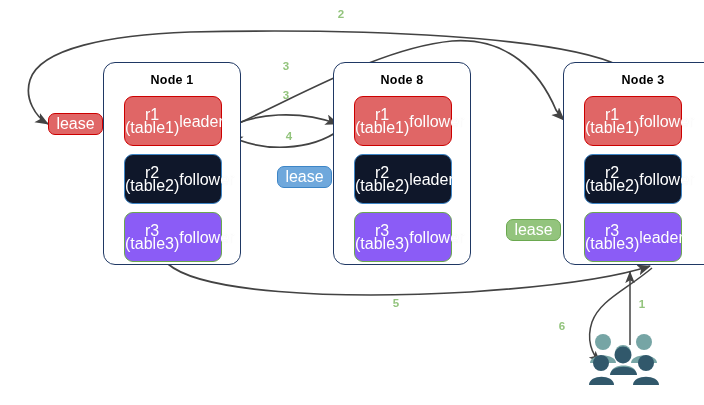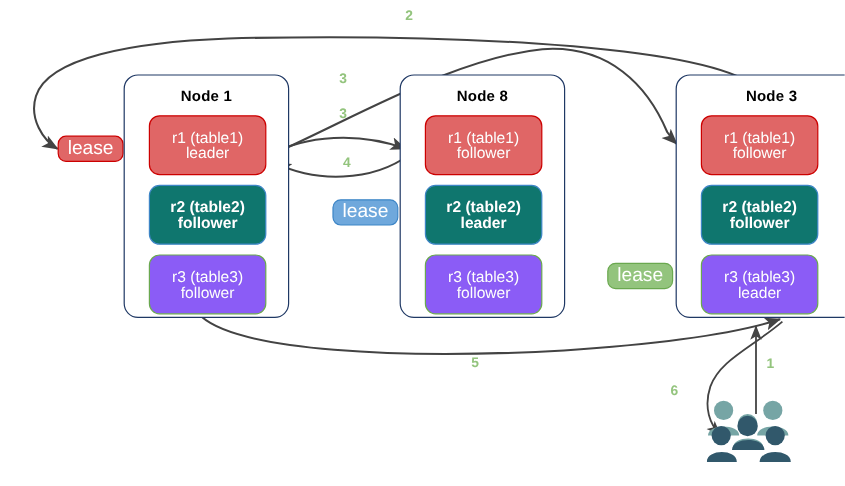--- a/index.html
+++ b/index.html
@@ -41,32 +41,31 @@
     font-size: 12.5px;
     font-weight: bold;
     color: #000000;
     letter-spacing: 0.2px;
   }
   .replica {
     position: absolute;
     box-sizing: border-box;
     border-radius: 9px;
     display: flex;
-    flex-direction: column;
+    flex-direction: row;
     align-items: center;
-    justify-content: center;
     color: #ffffff;
-    font-size: 13px;
+    font-size: 16px;
     line-height: 13px;
     text-align: center;
     text-shadow: 0 0 1px rgba(0,0,0,0.08);
   }
   .replica .ln { display: block; }
   .rep-red   { background: #e06666; border: 1.4px solid #cc0000; }
-  .rep-blue  { background: #0f766e; border: 1.4px solid #3d85c6; font-weight: bold; }
+  .rep-blue  { background: #0f172a; border: 1.4px solid #3d85c6; }
   .rep-green { background: #8b5cf6; border: 1.4px solid #6aa84f; }
 
   .lease {
     position: absolute;
     box-sizing: border-box;
     border-radius: 7px;
     display: flex;
     align-items: center;
     justify-content: center;
     color: #ffffff;

